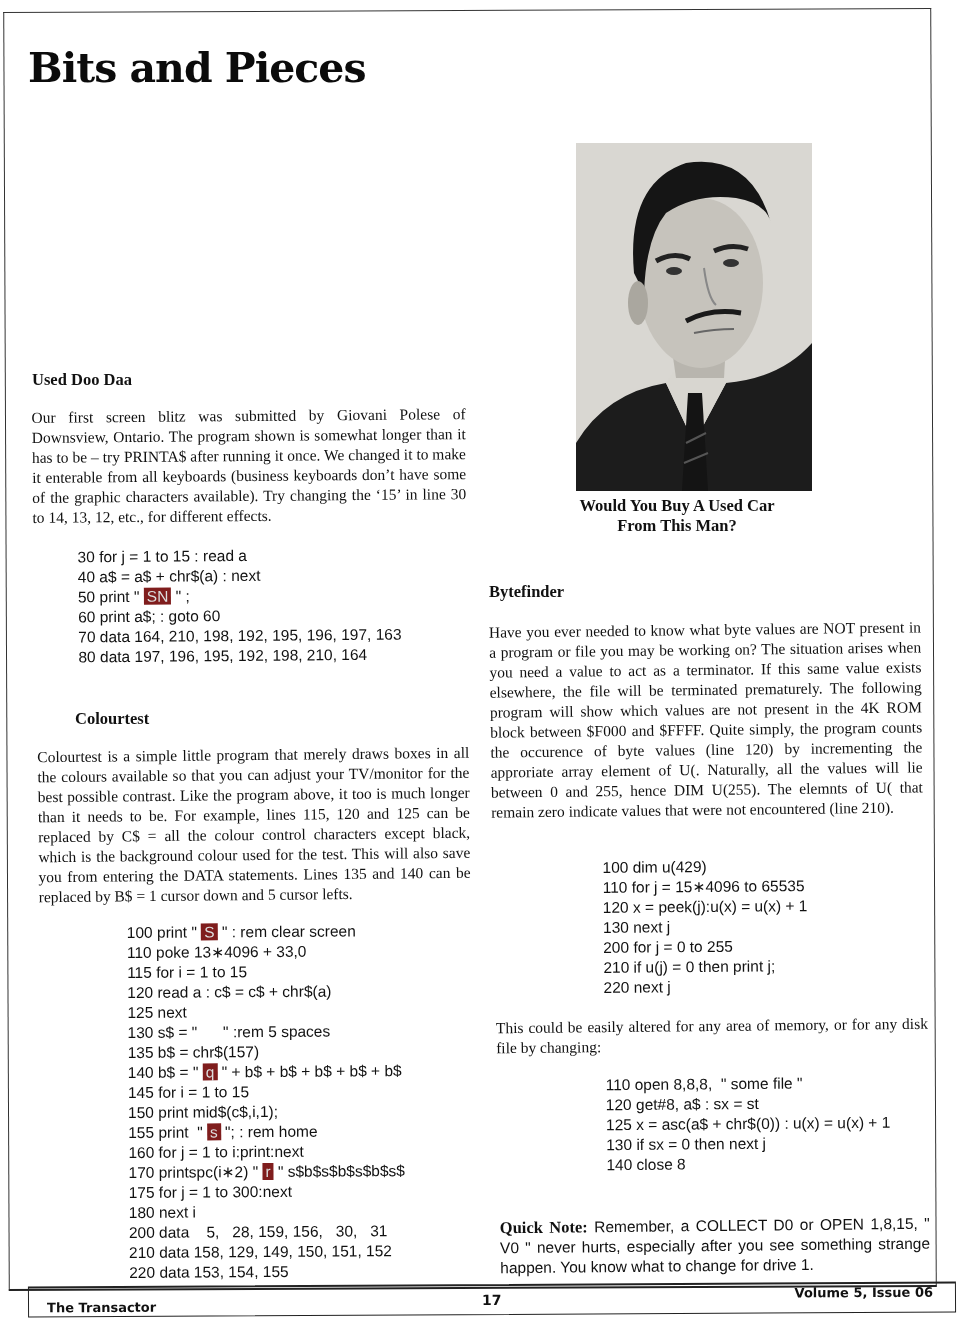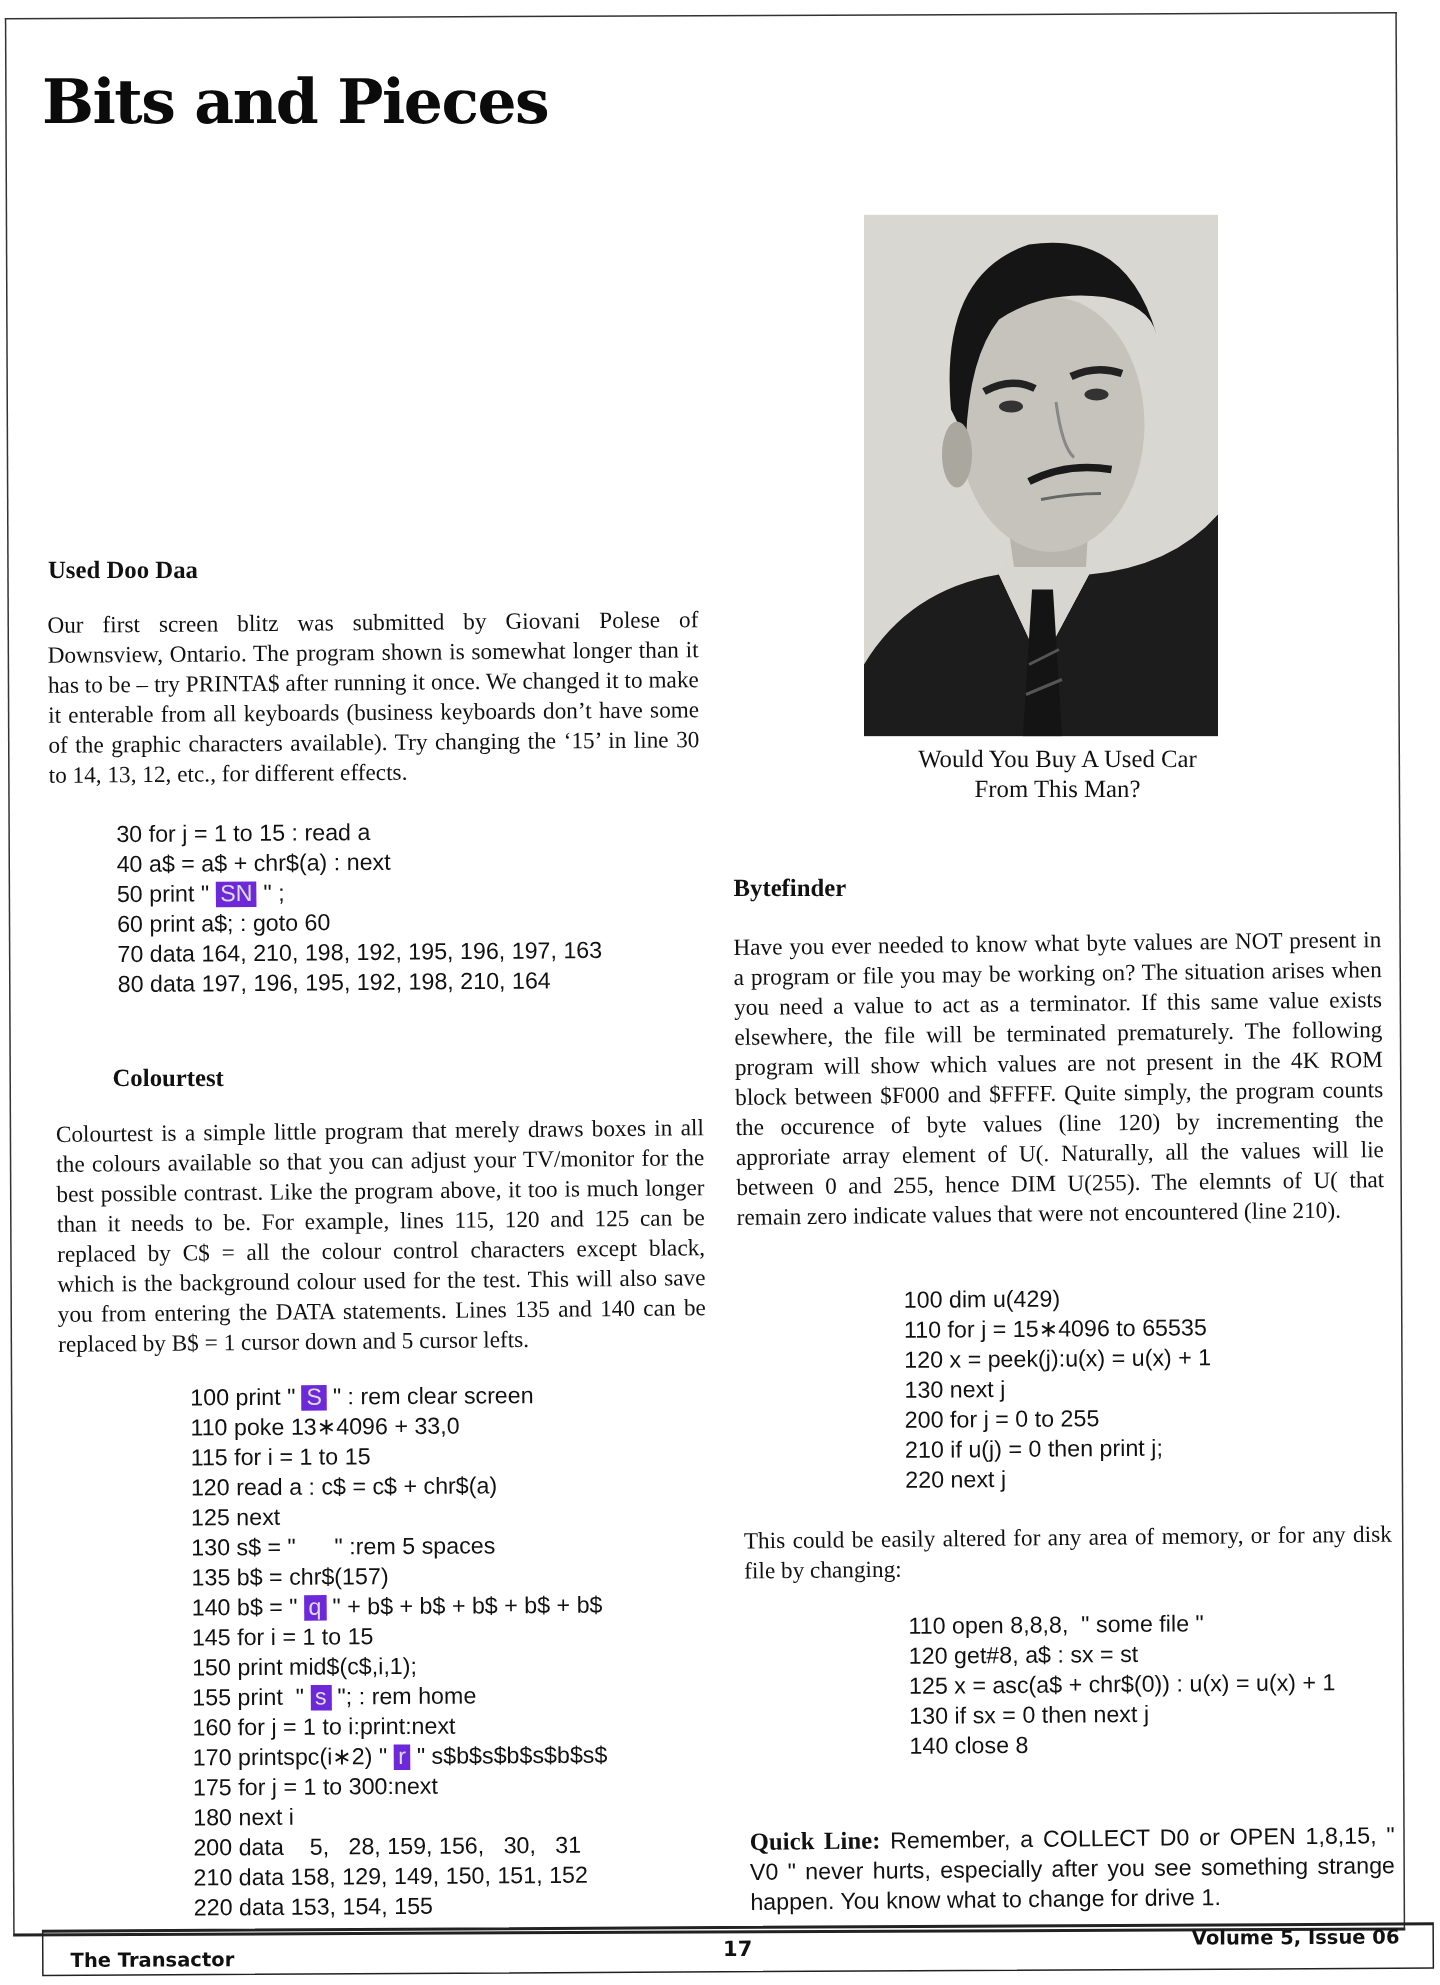--- a/index.html
+++ b/index.html
@@ -9,24 +9,24 @@
            border-left:1.5px solid #333; border-right:1.5px solid #333; border-top:1.5px solid #333;
            border-bottom:2px solid #222; transform:rotate(-0.25deg); }
   .title { position:absolute; left:28px; top:44px; font-family:"DejaVu Serif", serif;
            font-weight:bold; font-size:41px; letter-spacing:-1px; margin:0; color:#0b0b0b; }
   .h { position:absolute; font-family:"Liberation Serif", serif; font-weight:bold; font-size:16.5px; margin:0; }
   .p { position:absolute; font-family:"Liberation Serif", serif; font-size:15.5px; line-height:20px;
        text-align:justify; margin:0; }
   .code { position:absolute; font-family:"Liberation Sans", sans-serif; font-size:15.5px; line-height:20px;
           margin:0; padding:0; list-style:none; white-space:pre; }
   .code li { margin:0; padding:0; }
-  .rev { background:#6d28d9; color:#ddd; padding:0 3px; display:inline-block; line-height:17px; }
+  .rev { background:#7f1d1d; color:#ddd; padding:0 3px; display:inline-block; line-height:17px; }
   .photo { position:absolute; left:576px; top:143px; width:236px; height:348px; overflow:hidden; }
-  .caption { position:absolute; left:576px; top:496px; width:258px; text-align:center;
-             font-family:"Liberation Serif", serif; font-weight:normal; font-size:16.5px; line-height:20px; }
+  .caption { position:absolute; left:548px; top:496px; width:258px; text-align:center;
+             font-family:"Liberation Serif", serif; font-weight:bold; font-size:16.5px; line-height:20px; }
   .footer { position:absolute; left:28px; top:1284px; width:926px; height:28px;
             border:1.5px solid #222; border-top:2px solid #222; transform:rotate(-0.3deg); }
   .footer span { position:absolute; font-family:"DejaVu Sans", sans-serif; font-weight:bold; font-size:13px; }
   .f-left { left:18px; top:12px; }
   .f-mid { left:453px; top:6px; font-size:14px !important; }
   .f-right { right:22px; top:1px; }
   .qn b { font-family:"Liberation Serif", serif; font-size:16.5px; }
   .qn { font-family:"Liberation Sans", sans-serif; }
 </style>
 </head>
@@ -80,20 +80,20 @@
 <p class="p" style="left:38px; top:745px; width:432px; transform:rotate(-0.6deg);">Colourtest is a simple little program that merely draws boxes in all the colours available so that you can adjust your TV/monitor for the best possible contrast. Like the program above, it too is much longer than it needs to be. For example, lines 115, 120 and 125 can be replaced by C$ = all the colour control characters except black, which is the background colour used for the test. This will also save you from entering the DATA statements. Lines 135 and 140 can be replaced by B$ = 1 cursor down and 5 cursor lefts.</p>
 <ul class="code" id="code-ct" style="left:128px; top:922px; transform:rotate(-0.4deg);"><li><span>100 print " </span><span class="rev">S</span><span> " : rem clear screen</span></li><li><span>110 poke 13∗4096 + 33,0</span></li><li><span>115 for i = 1 to 15</span></li><li><span>120 read a : c$ = c$ + chr$(a)</span></li><li><span>125 next</span></li><li><span>130 s$ = "      " :rem 5 spaces</span></li><li><span>135 b$ = chr$(157)</span></li><li><span>140 b$ = " </span><span class="rev">q</span><span> " + b$ + b$ + b$ + b$ + b$</span></li><li><span>145 for i = 1 to 15</span></li><li><span>150 print mid$(c$,i,1);</span></li><li><span>155 print  " </span><span class="rev">s</span><span> "; : rem home</span></li><li><span>160 for j = 1 to i:print:next</span></li><li><span>170 printspc(i∗2) " </span><span class="rev">r</span><span> " s$b$s$b$s$b$s$</span></li><li><span>175 for j = 1 to 300:next</span></li><li><span>180 next i</span></li><li><span>200 data    5,   28, 159, 156,   30,   31</span></li><li><span>210 data 158, 129, 149, 150, 151, 152</span></li><li><span>220 data 153, 154, 155</span></li></ul>
 
 <h2 class="h" style="left:489px; top:582px;">Bytefinder</h2>
 <p class="p" style="left:490px; top:620px; width:432px; transform:rotate(-0.7deg);">Have you ever needed to know what byte values are NOT present in a program or file you may be working on? The situation arises when you need a value to act as a terminator. If this same value exists elsewhere, the file will be terminated prematurely. The following program will show which values are not present in the 4K ROM block between $F000 and $FFFF. Quite simply, the program counts the occurence of byte values (line 120) by incrementing the approriate array element of U(. Naturally, all the values will lie between 0 and 255, hence DIM U(255). The elemnts of U( that remain zero indicate values that were not encountered (line 210).</p>
 <ul class="code" id="code-bf" style="left:603px; top:857px; transform:rotate(-0.5deg);"><li><span>100 dim u(429)</span></li><li><span>110 for j = 15∗4096 to 65535</span></li><li><span>120 x = peek(j):u(x) = u(x) + 1</span></li><li><span>130 next j</span></li><li><span>200 for j = 0 to 255</span></li><li><span>210 if u(j) = 0 then print j;</span></li><li><span>220 next j</span></li></ul>
 <p class="p" style="left:496px; top:1016px; width:432px; transform:rotate(-0.6deg);">This could be easily altered for any area of memory, or for any disk file by changing:</p>
 <ul class="code" id="code-bf2" style="left:606px; top:1074px; transform:rotate(-0.5deg);"><li><span>110 open 8,8,8,  " some file "</span></li><li><span>120 get#8, a$ : sx = st</span></li><li><span>125 x = asc(a$ + chr$(0)) : u(x) = u(x) + 1</span></li><li><span>130 if sx = 0 then next j</span></li><li><span>140 close 8</span></li></ul>
 
 <p class="p qn" style="left:500px; top:1216px; width:430px; font-size:15.5px; transform:rotate(-0.6deg);">
-  <b>Quick Line:</b><span> Remember, a COLLECT D0 or OPEN 1,8,15, " V0 " never hurts, especially after you see something strange happen. You know what to change for drive 1.</span>
+  <b>Quick Note:</b><span> Remember, a COLLECT D0 or OPEN 1,8,15, " V0 " never hurts, especially after you see something strange happen. You know what to change for drive 1.</span>
 </p>
 
 <div class="footer">
   <span class="f-left">The Transactor</span>
   <span class="f-mid">17</span>
   <span class="f-right">Volume 5, Issue 06</span>
 </div>
 
 </body></html>

